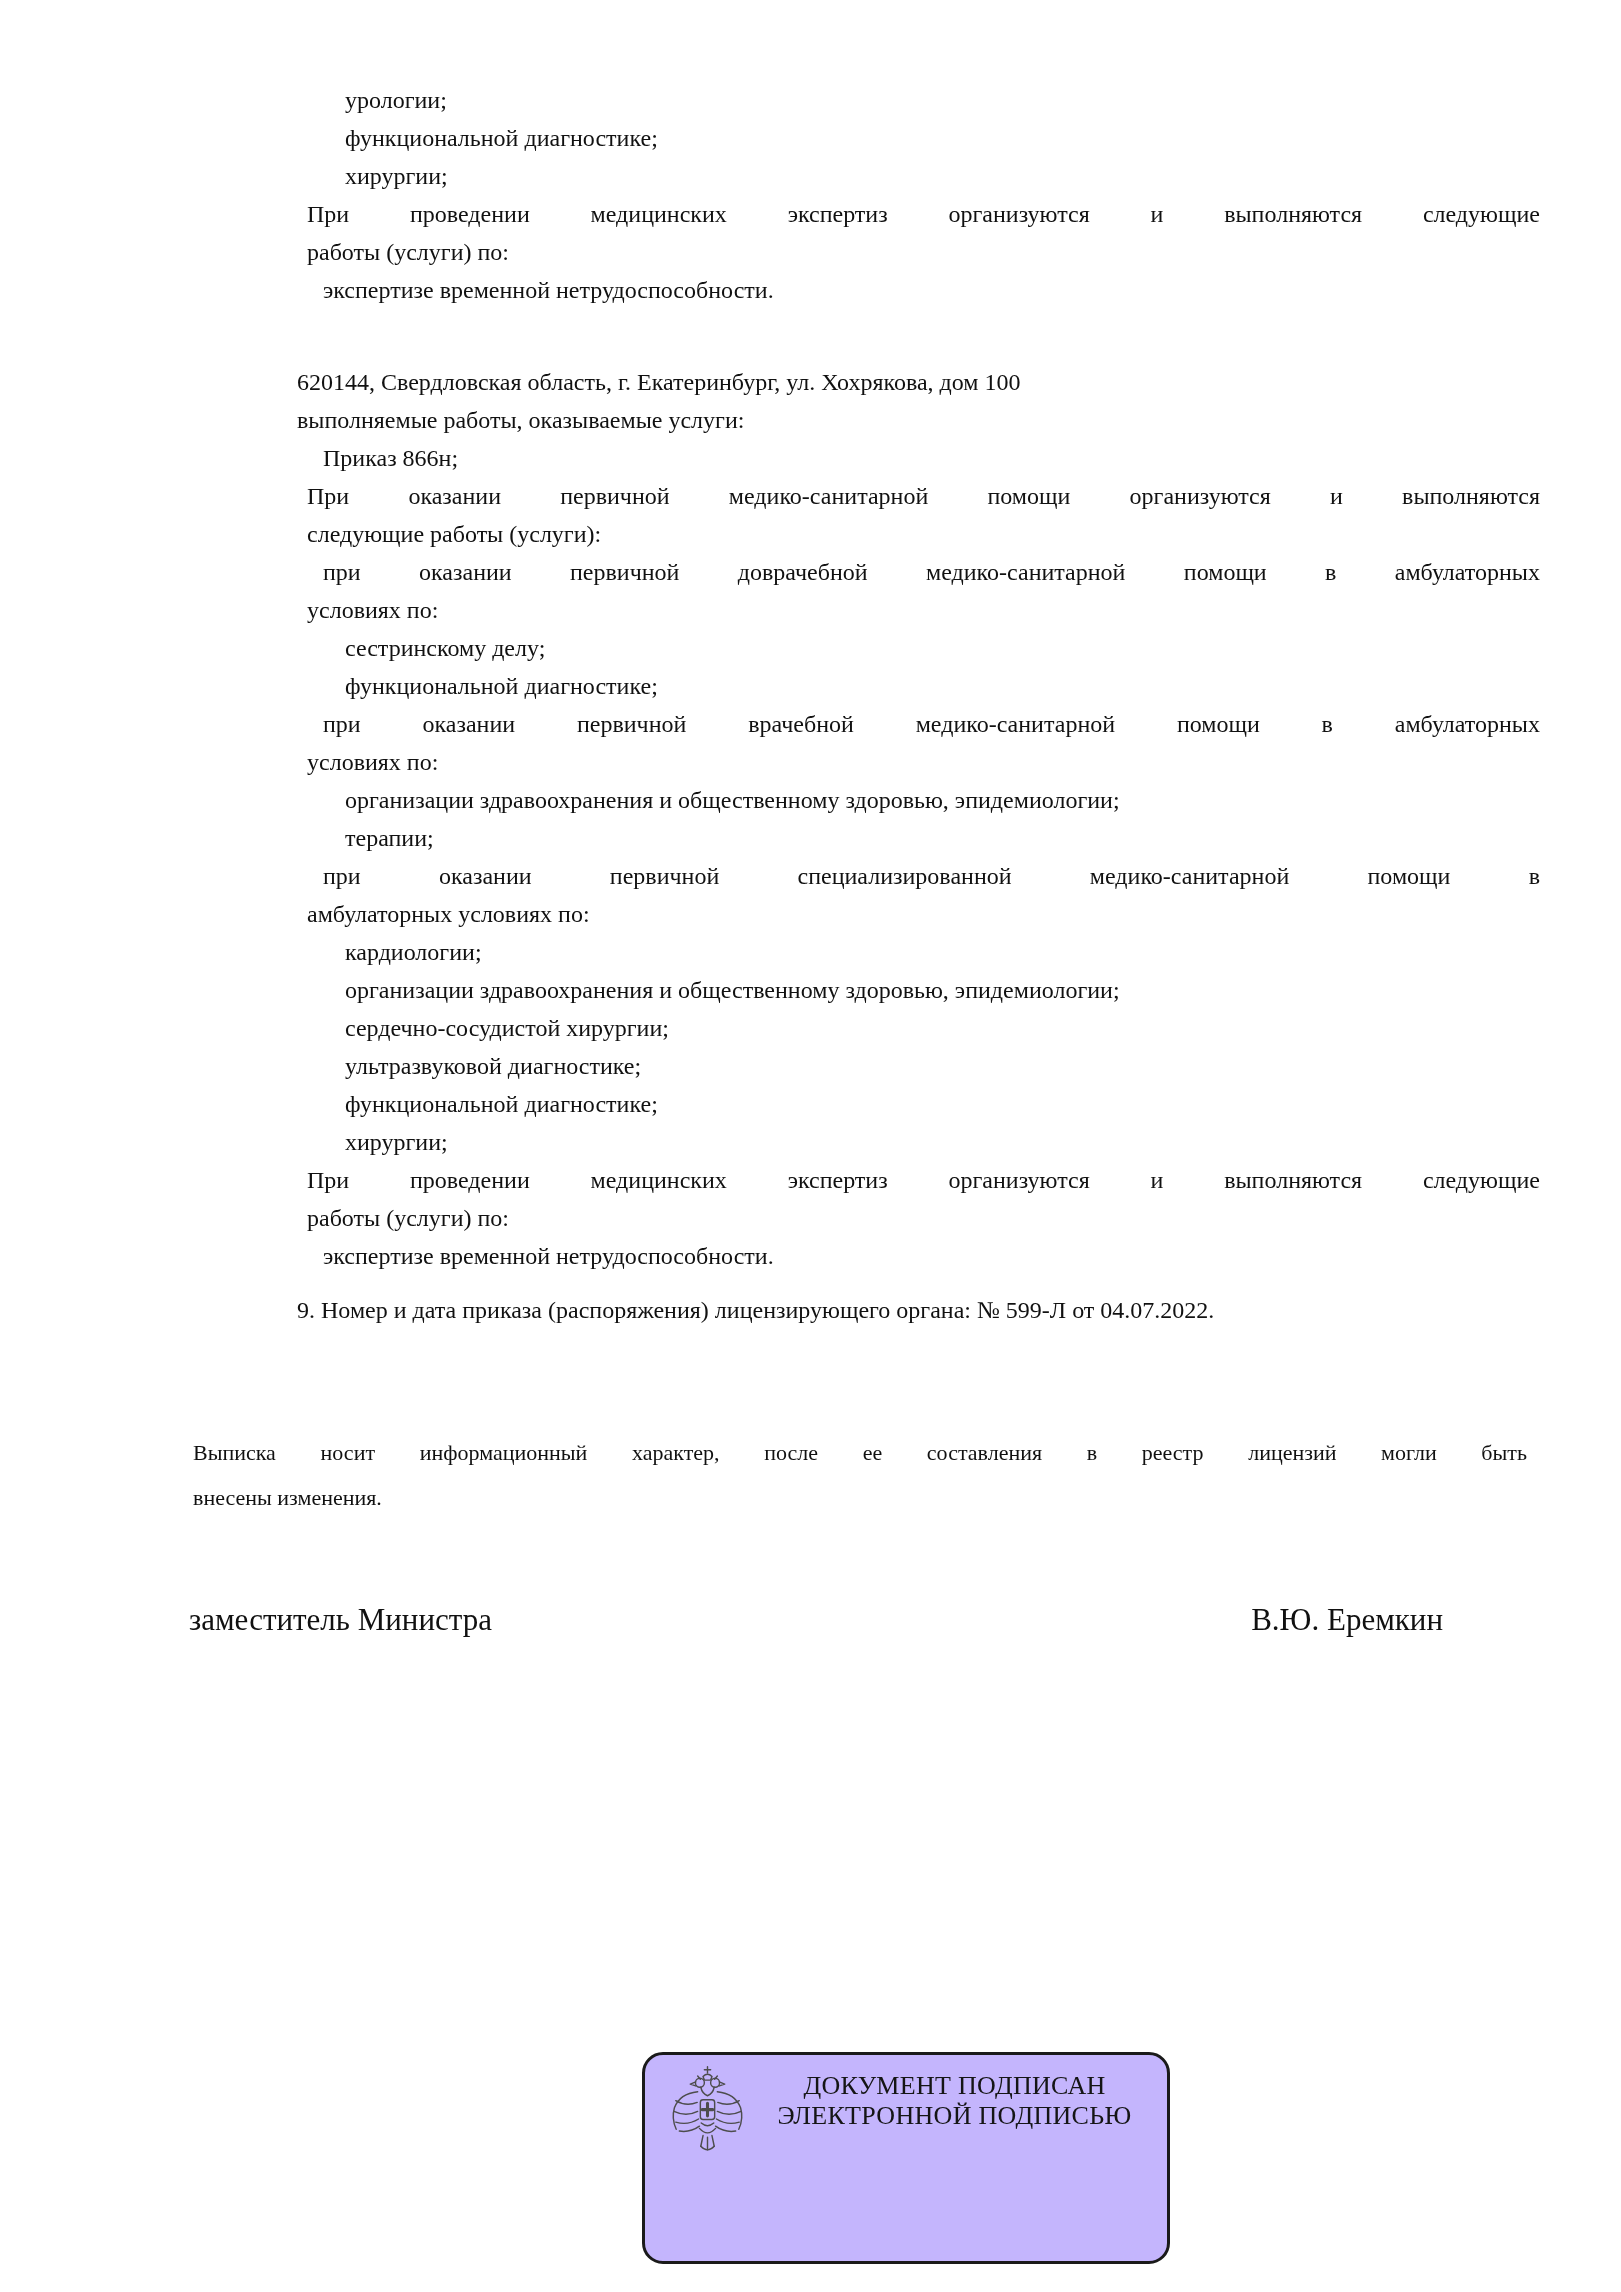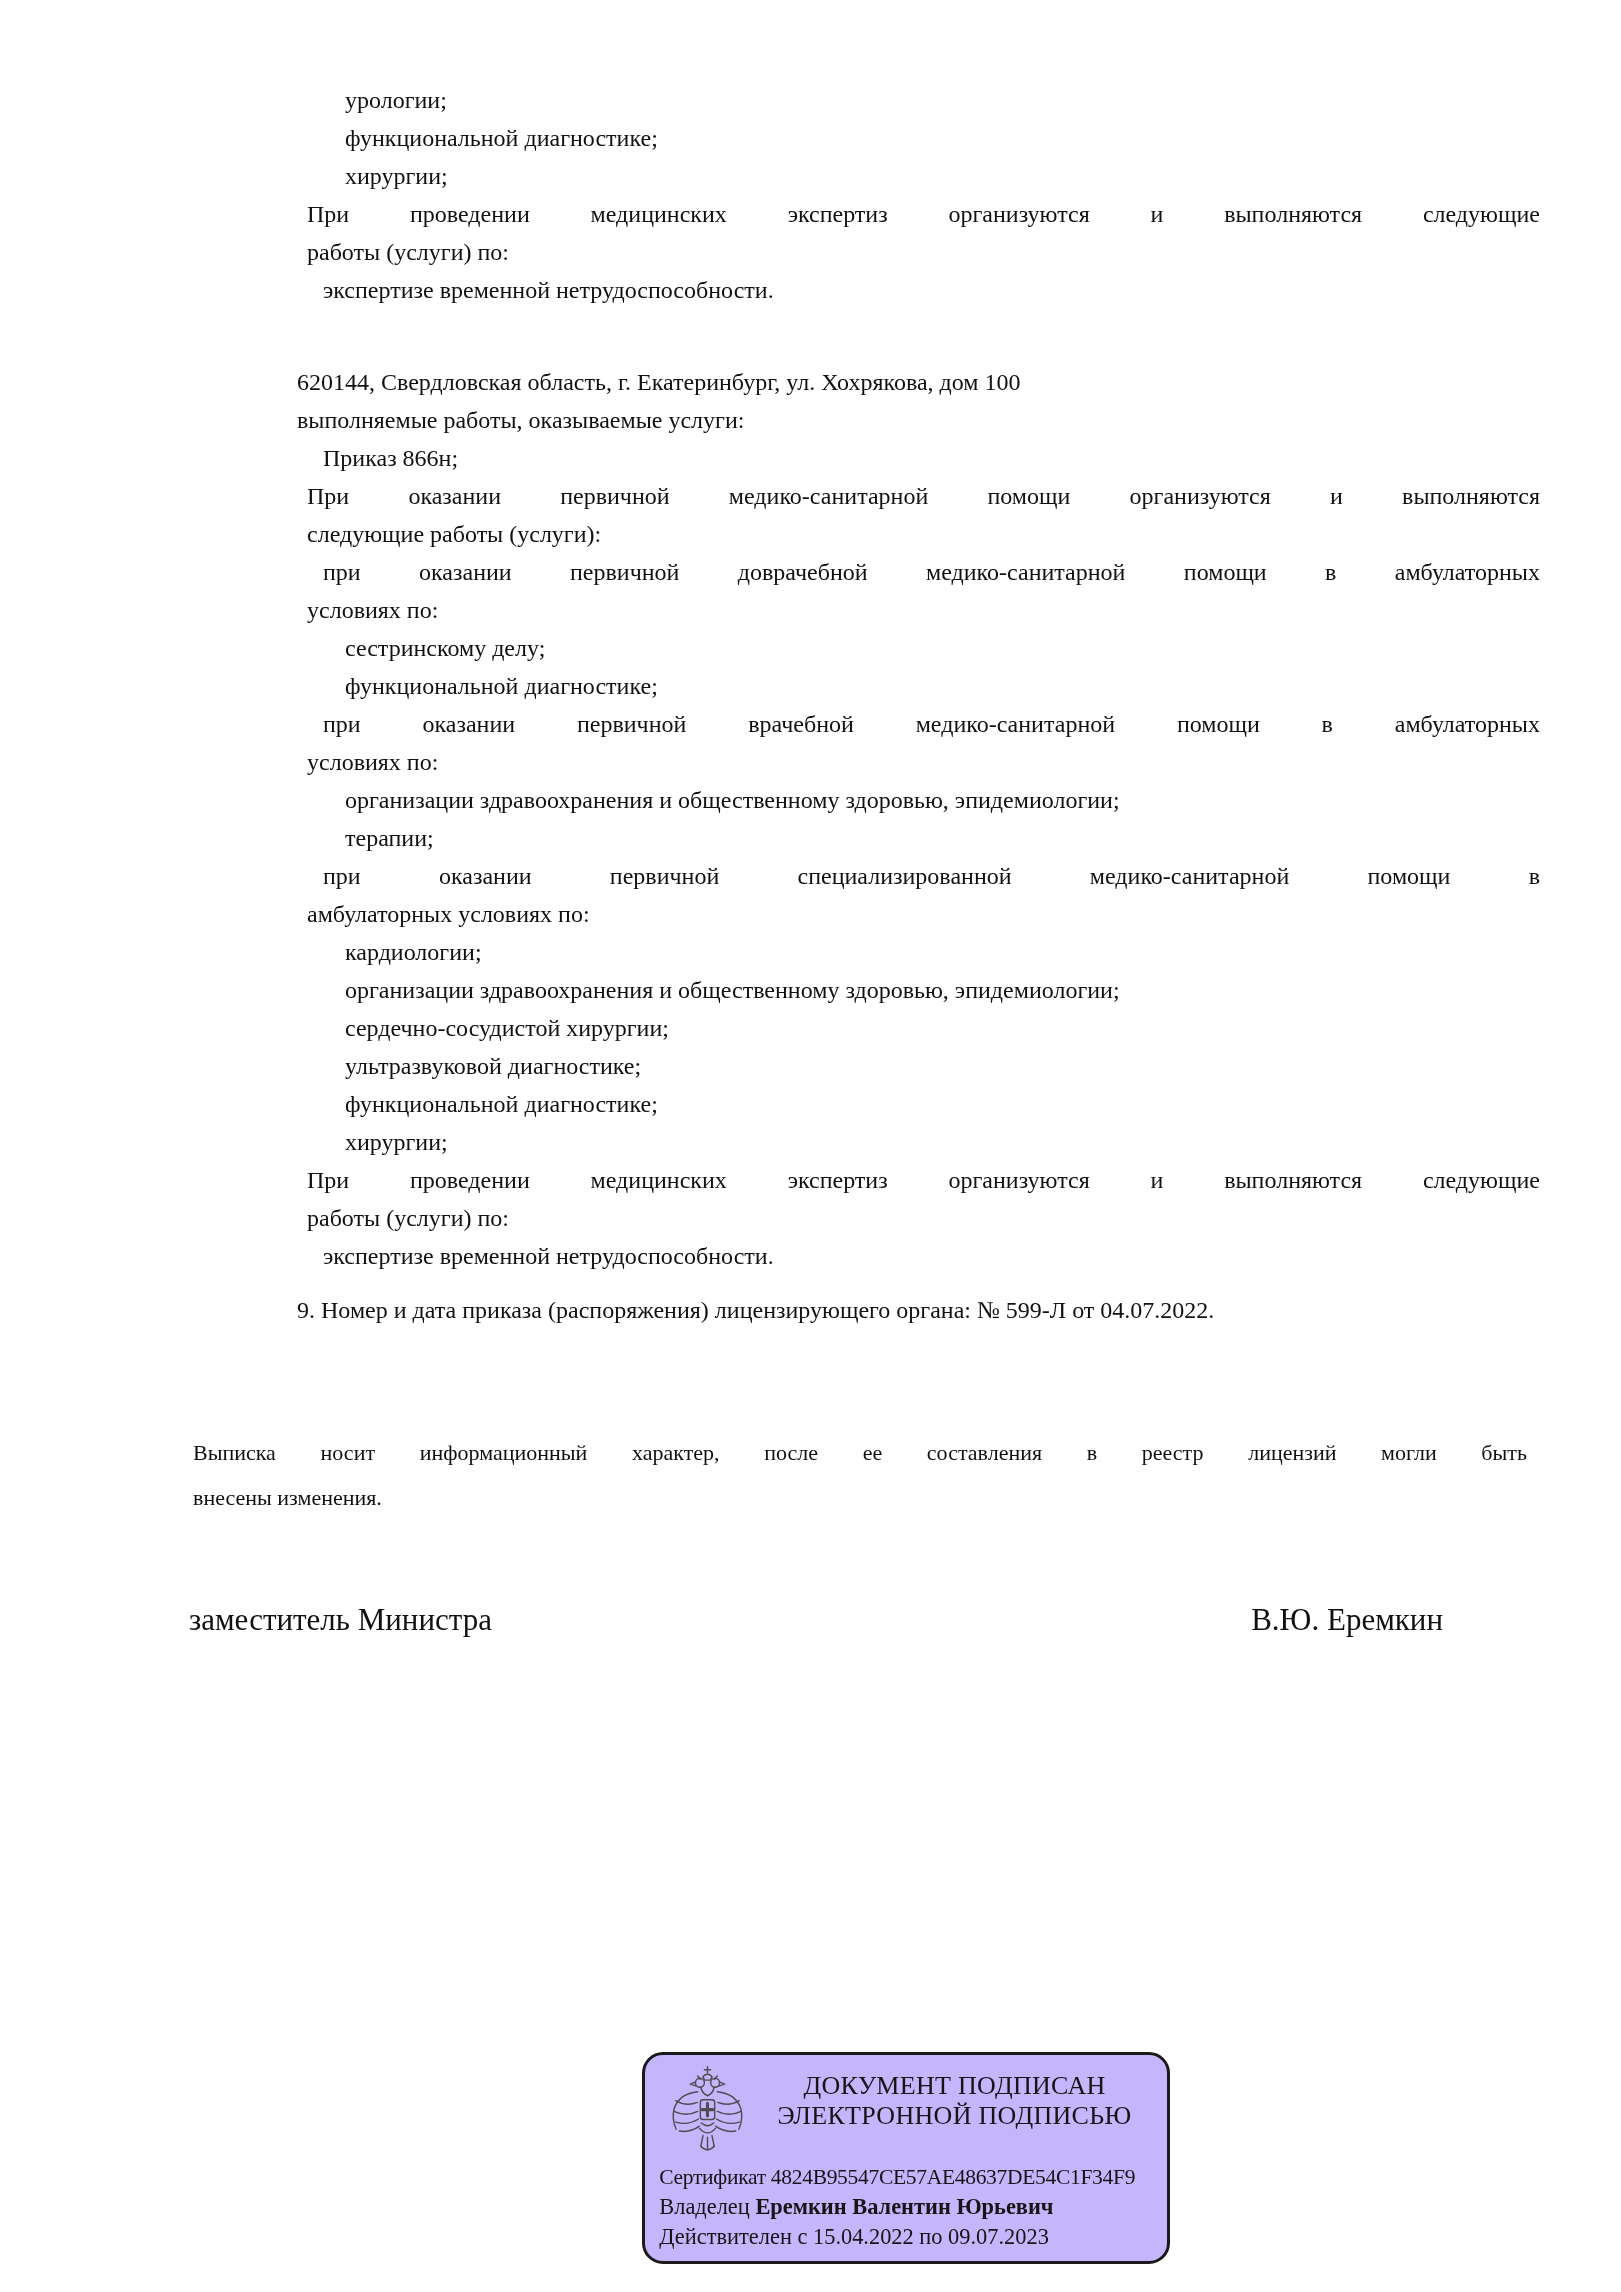--- a/index.html
+++ b/index.html
@@ -195,27 +195,16 @@
         <path d="M40 80 L37.5 92 M45 82 V 96 M50 80 L52.5 92"></path>
         <path d="M37.5 92 Q45 100 52.5 92"></path>
       </g>
     </svg>
 
     <div class="stamp-title">
       <div>ДОКУМЕНТ ПОДПИСАН</div>
       <div>ЭЛЕКТРОННОЙ ПОДПИСЬЮ</div>
     </div>
 
-    <div class="stamp-rows">
-      <div class="cert-row">
-        <span>Сертификат</span>
-        <span>4824B95547CE57AE48637DE54C1F34F9</span>
-      </div>
-      <div>
-        <span>Владелец</span>
-        <span class="owner-value">Еремкин Валентин Юрьевич</span>
-      </div>
-      <div>Действителен с 15.04.2022 по 09.07.2023</div>
-    </div>
   </div>
 
 </div>
 
 
 </body></html>

